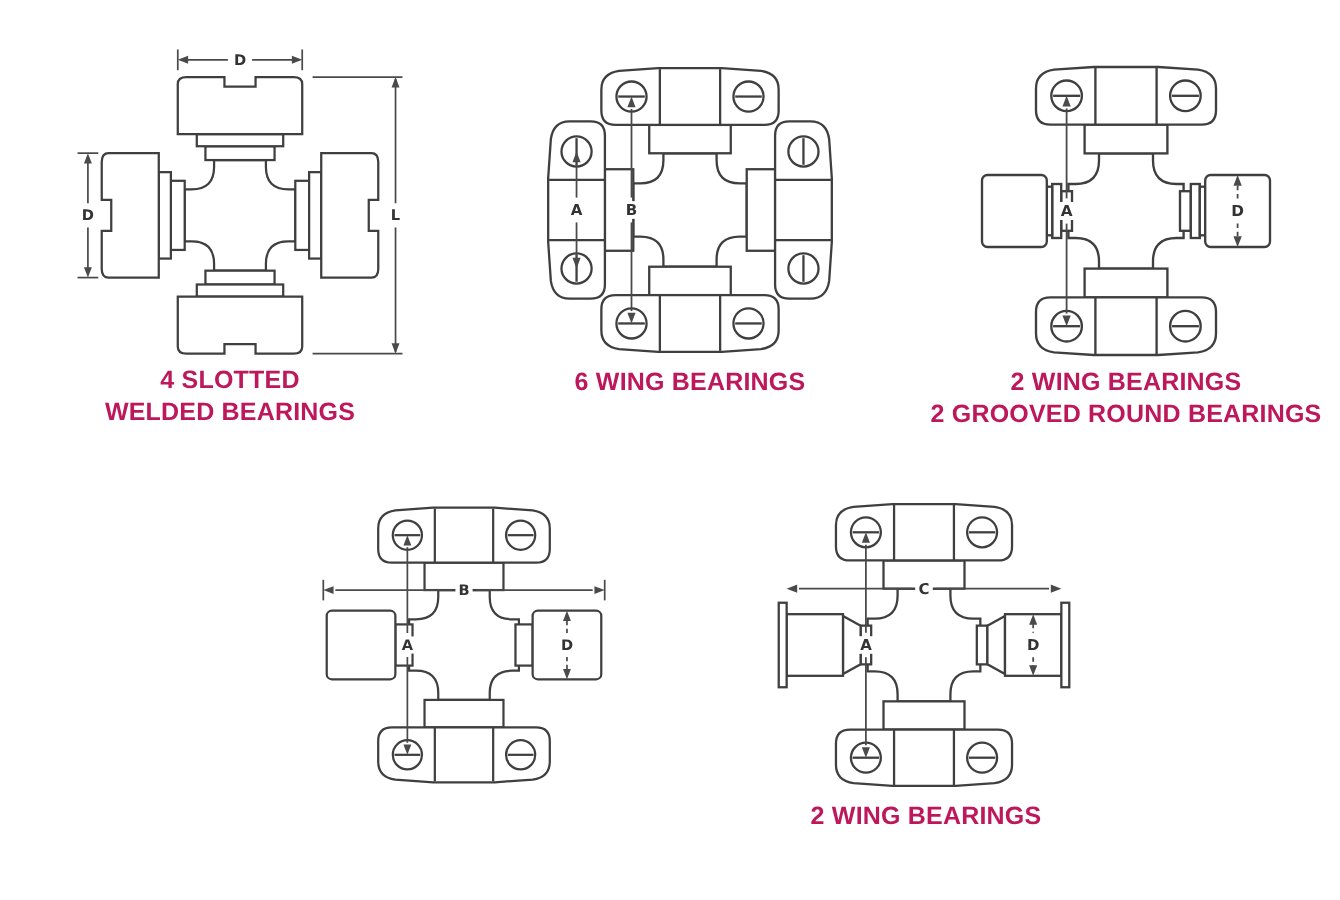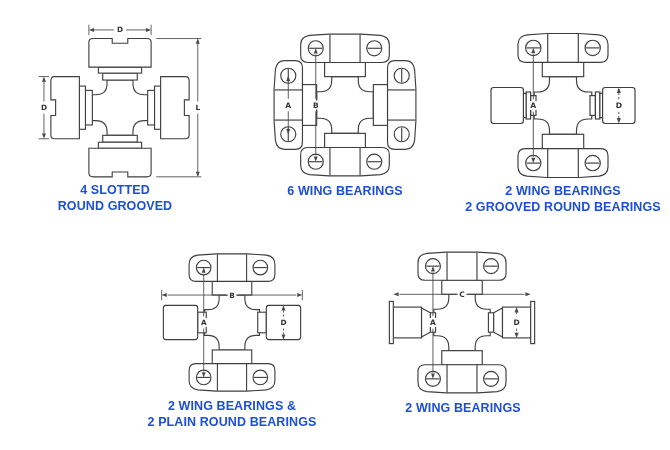--- a/index.html
+++ b/index.html
@@ -4,21 +4,21 @@
 <style>
   html,body{margin:0;padding:0;}
   body{
     width:670px;height:450px;background:#ffffff;
     font-family:"Liberation Sans",sans-serif;
     position:relative;overflow:hidden;
   }
   .fig{position:absolute;}
   .fig svg{display:block;}
   .caption{
-    text-align:center;color:#1d4ed8;font-weight:bold;
+    text-align:center;color:#be185d;font-weight:bold;
     font-size:12.5px;line-height:1.3;letter-spacing:0.1px;
   }
   svg text{
     font-family:"DejaVu Sans",sans-serif;font-size:8.5px;font-weight:bold;
     fill:#333333;text-anchor:middle;dominant-baseline:central;
   }
   .draw{stroke:#3f3f3f;stroke-width:1.3;fill:#ffffff;}
   .dim{stroke:#4a4a4a;stroke-width:1;fill:none;}
   .dim-dash{stroke-dasharray:2.5 2;}
   .arrow{fill:#4a4a4a;stroke:none;}
@@ -99,21 +99,21 @@
       <line class="dim" x1="90" y1="-79" x2="90" y2="-7"></line>
       <line class="dim" x1="90" y1="7" x2="90" y2="79"></line>
       <use href="#arr" class="arrow" transform="translate(90,-80)"></use>
       <use href="#arr" class="arrow" transform="translate(90,80) rotate(180)"></use>
       <rect class="lbl-bg" x="85" y="-5" width="10" height="10"></rect>
       <text x="90" y="0">L</text>
     </g>
   </svg>
   <div class="caption">
     <div>4 SLOTTED</div>
-    <div>ROUND GROOVED</div>
+    <div>WELDED BEARINGS</div>
   </div>
 </div>
 
 <div class="fig" style="left:252px;top:27px;width:186px;">
   <svg width="160" height="156" viewBox="-90 -88 180 176" style="margin-left:13px">
     <use href="#cross-body-shape" class="draw"></use>
     <use href="#wing-up" class="draw"></use>
     <use href="#wing-up" class="draw" transform="rotate(90)"></use>
     <use href="#wing-up" class="draw" transform="rotate(180)"></use>
     <use href="#wing-up" class="draw" transform="rotate(270)"></use>
@@ -197,24 +197,20 @@
     </g>
     <g>
       <line class="dim dim-dash" x1="60" y1="-14" x2="60" y2="-7"></line>
       <line class="dim dim-dash" x1="60" y1="7" x2="60" y2="14"></line>
       <use href="#arr" class="arrow" transform="translate(60,-20)"></use>
       <use href="#arr" class="arrow" transform="translate(60,20) rotate(180)"></use>
       <rect class="lbl-bg" x="55" y="-5" width="10" height="10"></rect>
       <text x="60" y="0">D</text>
     </g>
   </svg>
-  <div class="caption">
-    <div>2 WING BEARINGS &amp;</div>
-    <div>2 PLAIN ROUND BEARINGS</div>
-  </div>
 </div>
 
 <div class="fig" style="left:363px;top:245px;width:200px;">
   <svg width="162" height="155" viewBox="-92 -88 184 176" style="margin-left:18px">
     <use href="#cross-body-shape" class="draw"></use>
     <use href="#wing-up" class="draw"></use>
     <use href="#wing-up" class="draw" transform="rotate(180)"></use>
     <use href="#weld-right" class="draw"></use>
     <use href="#weld-right" class="draw" transform="scale(-1,1)"></use>
     <g>

